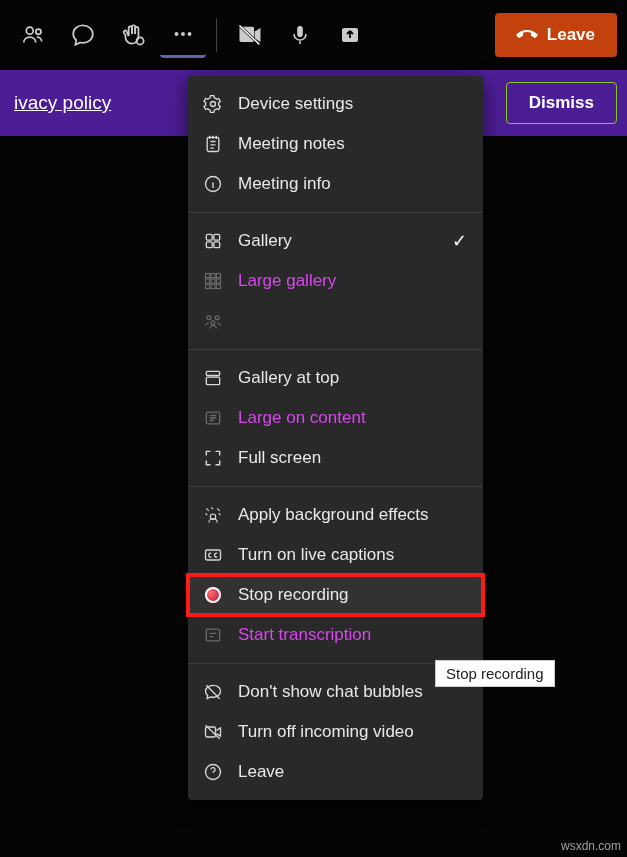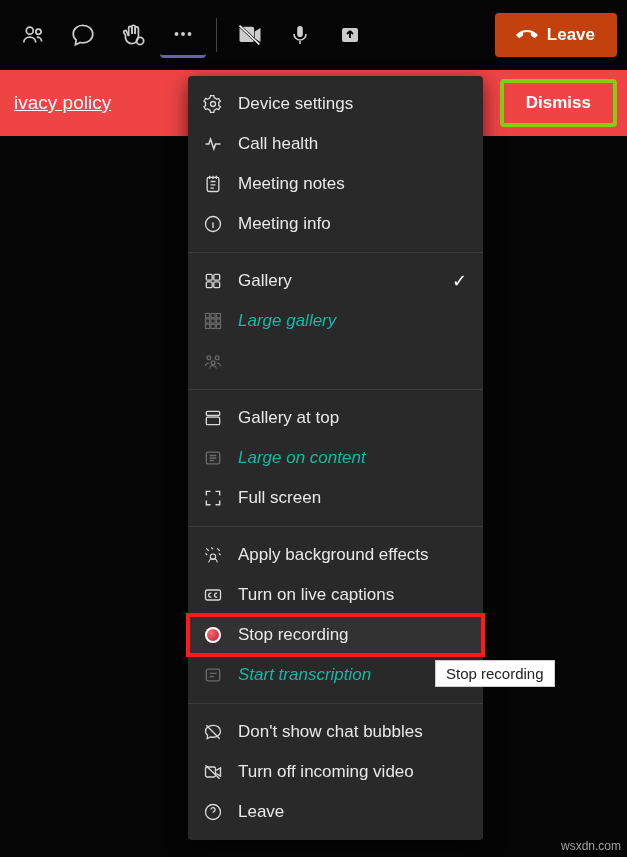--- a/index.html
+++ b/index.html
@@ -37,33 +37,33 @@
       height: 44px;
       padding: 0 22px;
       display: flex; align-items: center; gap: 10px;
       color: #fff; font-weight: 600; font-size: 17px;
       cursor: pointer;
     }
     .leave-btn svg { transform: rotate(135deg); }
     
     .bar2 {
       height: 66px;
-      background: #ef4444;
+      background: #4c1d95;
       display: flex; align-items: center;
       padding: 0 10px;
     }
     .policy-link {
       color: #fff;
       font-size: 19px;
       text-decoration: underline;
       padding-left: 4px;
     }
     .dismiss-btn {
       margin-left: auto;
-      border: 4px solid #84cc16;
+      border: 1px solid #84cc16;
       background: transparent;
       color: #fff;
       font-weight: 600;
       font-size: 17px;
       padding: 10px 22px;
       border-radius: 4px;
       cursor: pointer;
     }
     
     .panel {
@@ -87,21 +87,21 @@
       color: #e8e8e8;
       cursor: pointer;
       position: relative;
     }
     .item .ic {
       width: 22px; height: 22px;
       display: flex; align-items: center; justify-content: center;
       color: #d8d8d8;
       flex-shrink: 0;
     }
-    .item.disabled { color: #14b8a6; cursor: default; font-style: italic; }
+    .item.disabled { color: #d946ef; cursor: default; }
     .item.disabled .ic { color: #6a6a6a; }
     .item.selected::after {
       content: "✓";
       position: absolute;
       right: 16px;
       font-size: 18px;
       color: #fff;
     }
     .item.highlight-frame {
       outline: 4px solid #ff1a1a;
@@ -211,28 +211,20 @@
     <span class="ic">
         <svg width="20" height="20" viewBox="0 0 24 24" fill="none" stroke="currentColor" stroke-width="1.6">
           <circle cx="12" cy="12" r="3"></circle>
           <path d="M19 12a7 7 0 00-.2-1.7l2-1.5-2-3.4-2.3 1a7 7 0 00-2.9-1.7L13 2h-4l-.6 2.6A7 7 0 005.6 6.3l-2.4-1-2 3.4 2 1.5A7 7 0 003 12c0 .6 0 1.1.2 1.7l-2 1.5 2 3.4 2.3-1a7 7 0 002.9 1.7L9 22h4l.6-2.6c1-.4 2-1 2.9-1.7l2.3 1 2-3.4-2-1.5c.1-.6.2-1.1.2-1.8z"></path>
         </svg>
       </span>
     <span>Device settings</span>
   </div>
   <div class="item">
     <span class="ic">
-        <svg width="20" height="20" viewBox="0 0 24 24" fill="none" stroke="currentColor" stroke-width="1.8">
-          <path d="M3 12h4l2-6 4 12 2-6h6"></path>
-        </svg>
-      </span>
-    <span>Call health</span>
-  </div>
-  <div class="item">
-    <span class="ic">
         <svg width="20" height="20" viewBox="0 0 24 24" fill="none" stroke="currentColor" stroke-width="1.6">
           <rect x="5" y="4" width="14" height="17" rx="2"></rect>
           <path d="M9 9h6M9 13h6M9 17h4M8 2v4M12 2v4M16 2v4"></path>
         </svg>
       </span>
     <span>Meeting notes</span>
   </div>
   <div class="item">
     <span class="ic">
         <svg width="20" height="20" viewBox="0 0 24 24" fill="none" stroke="currentColor" stroke-width="1.6">

